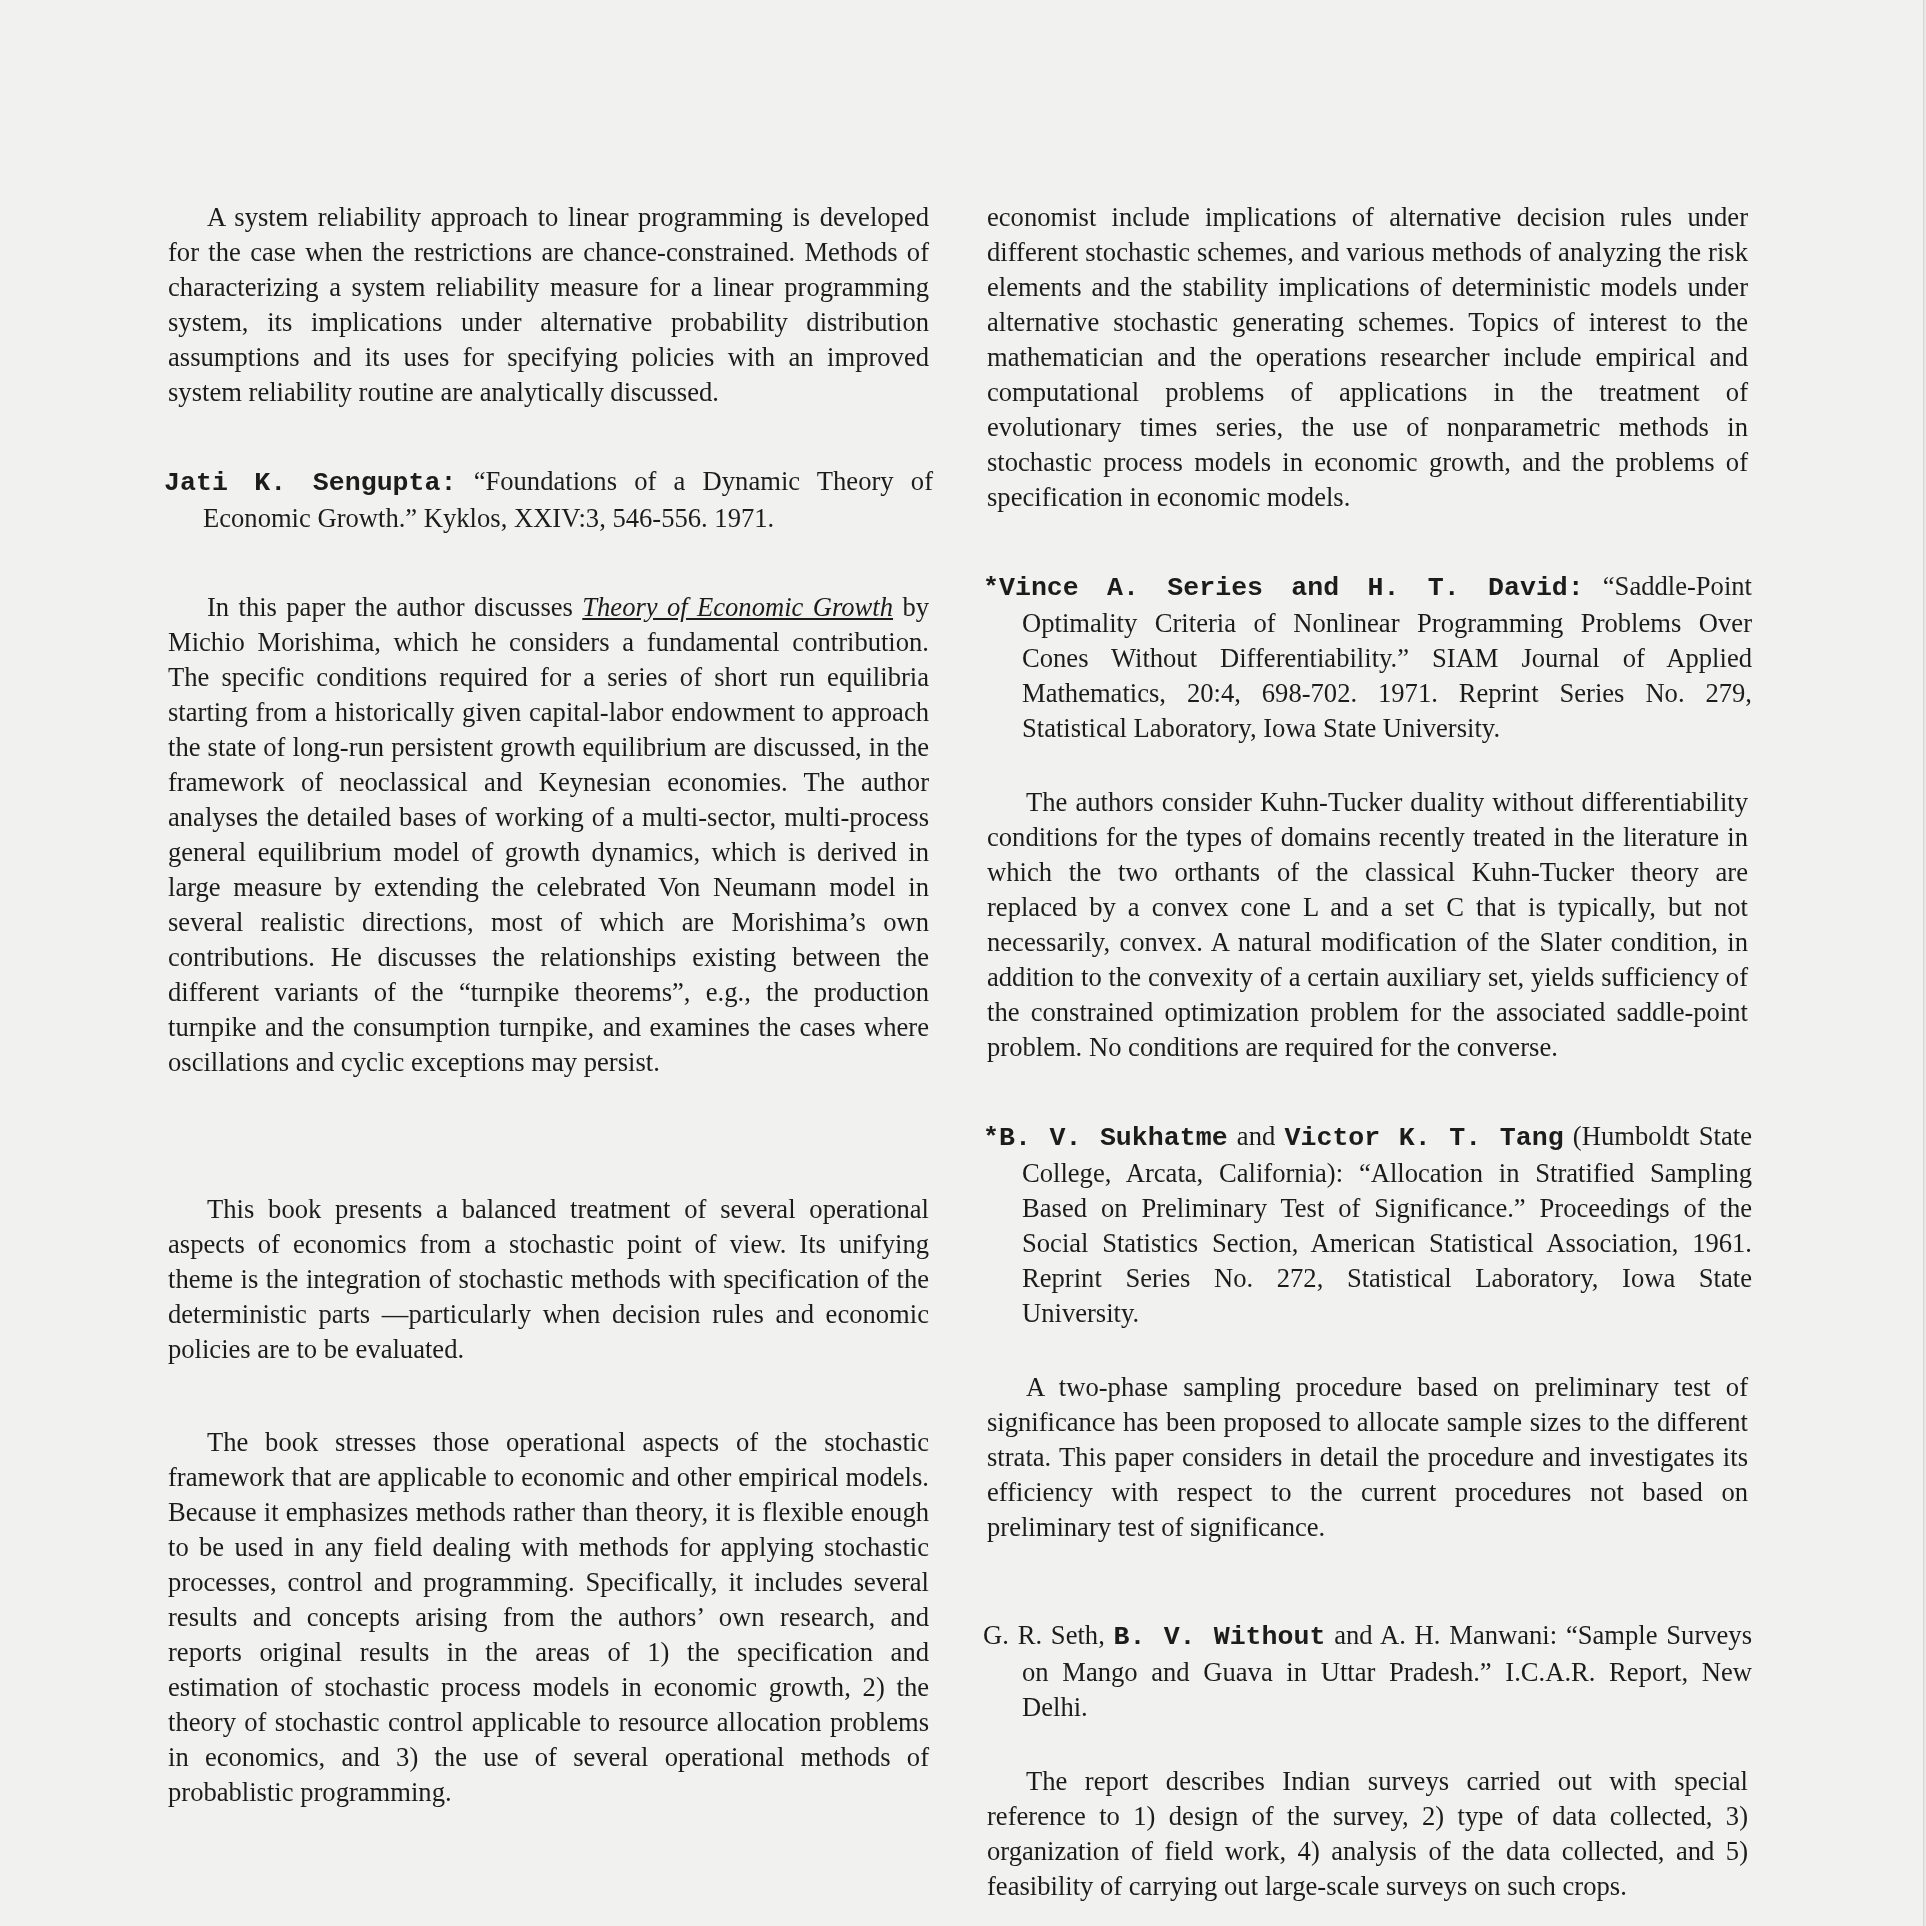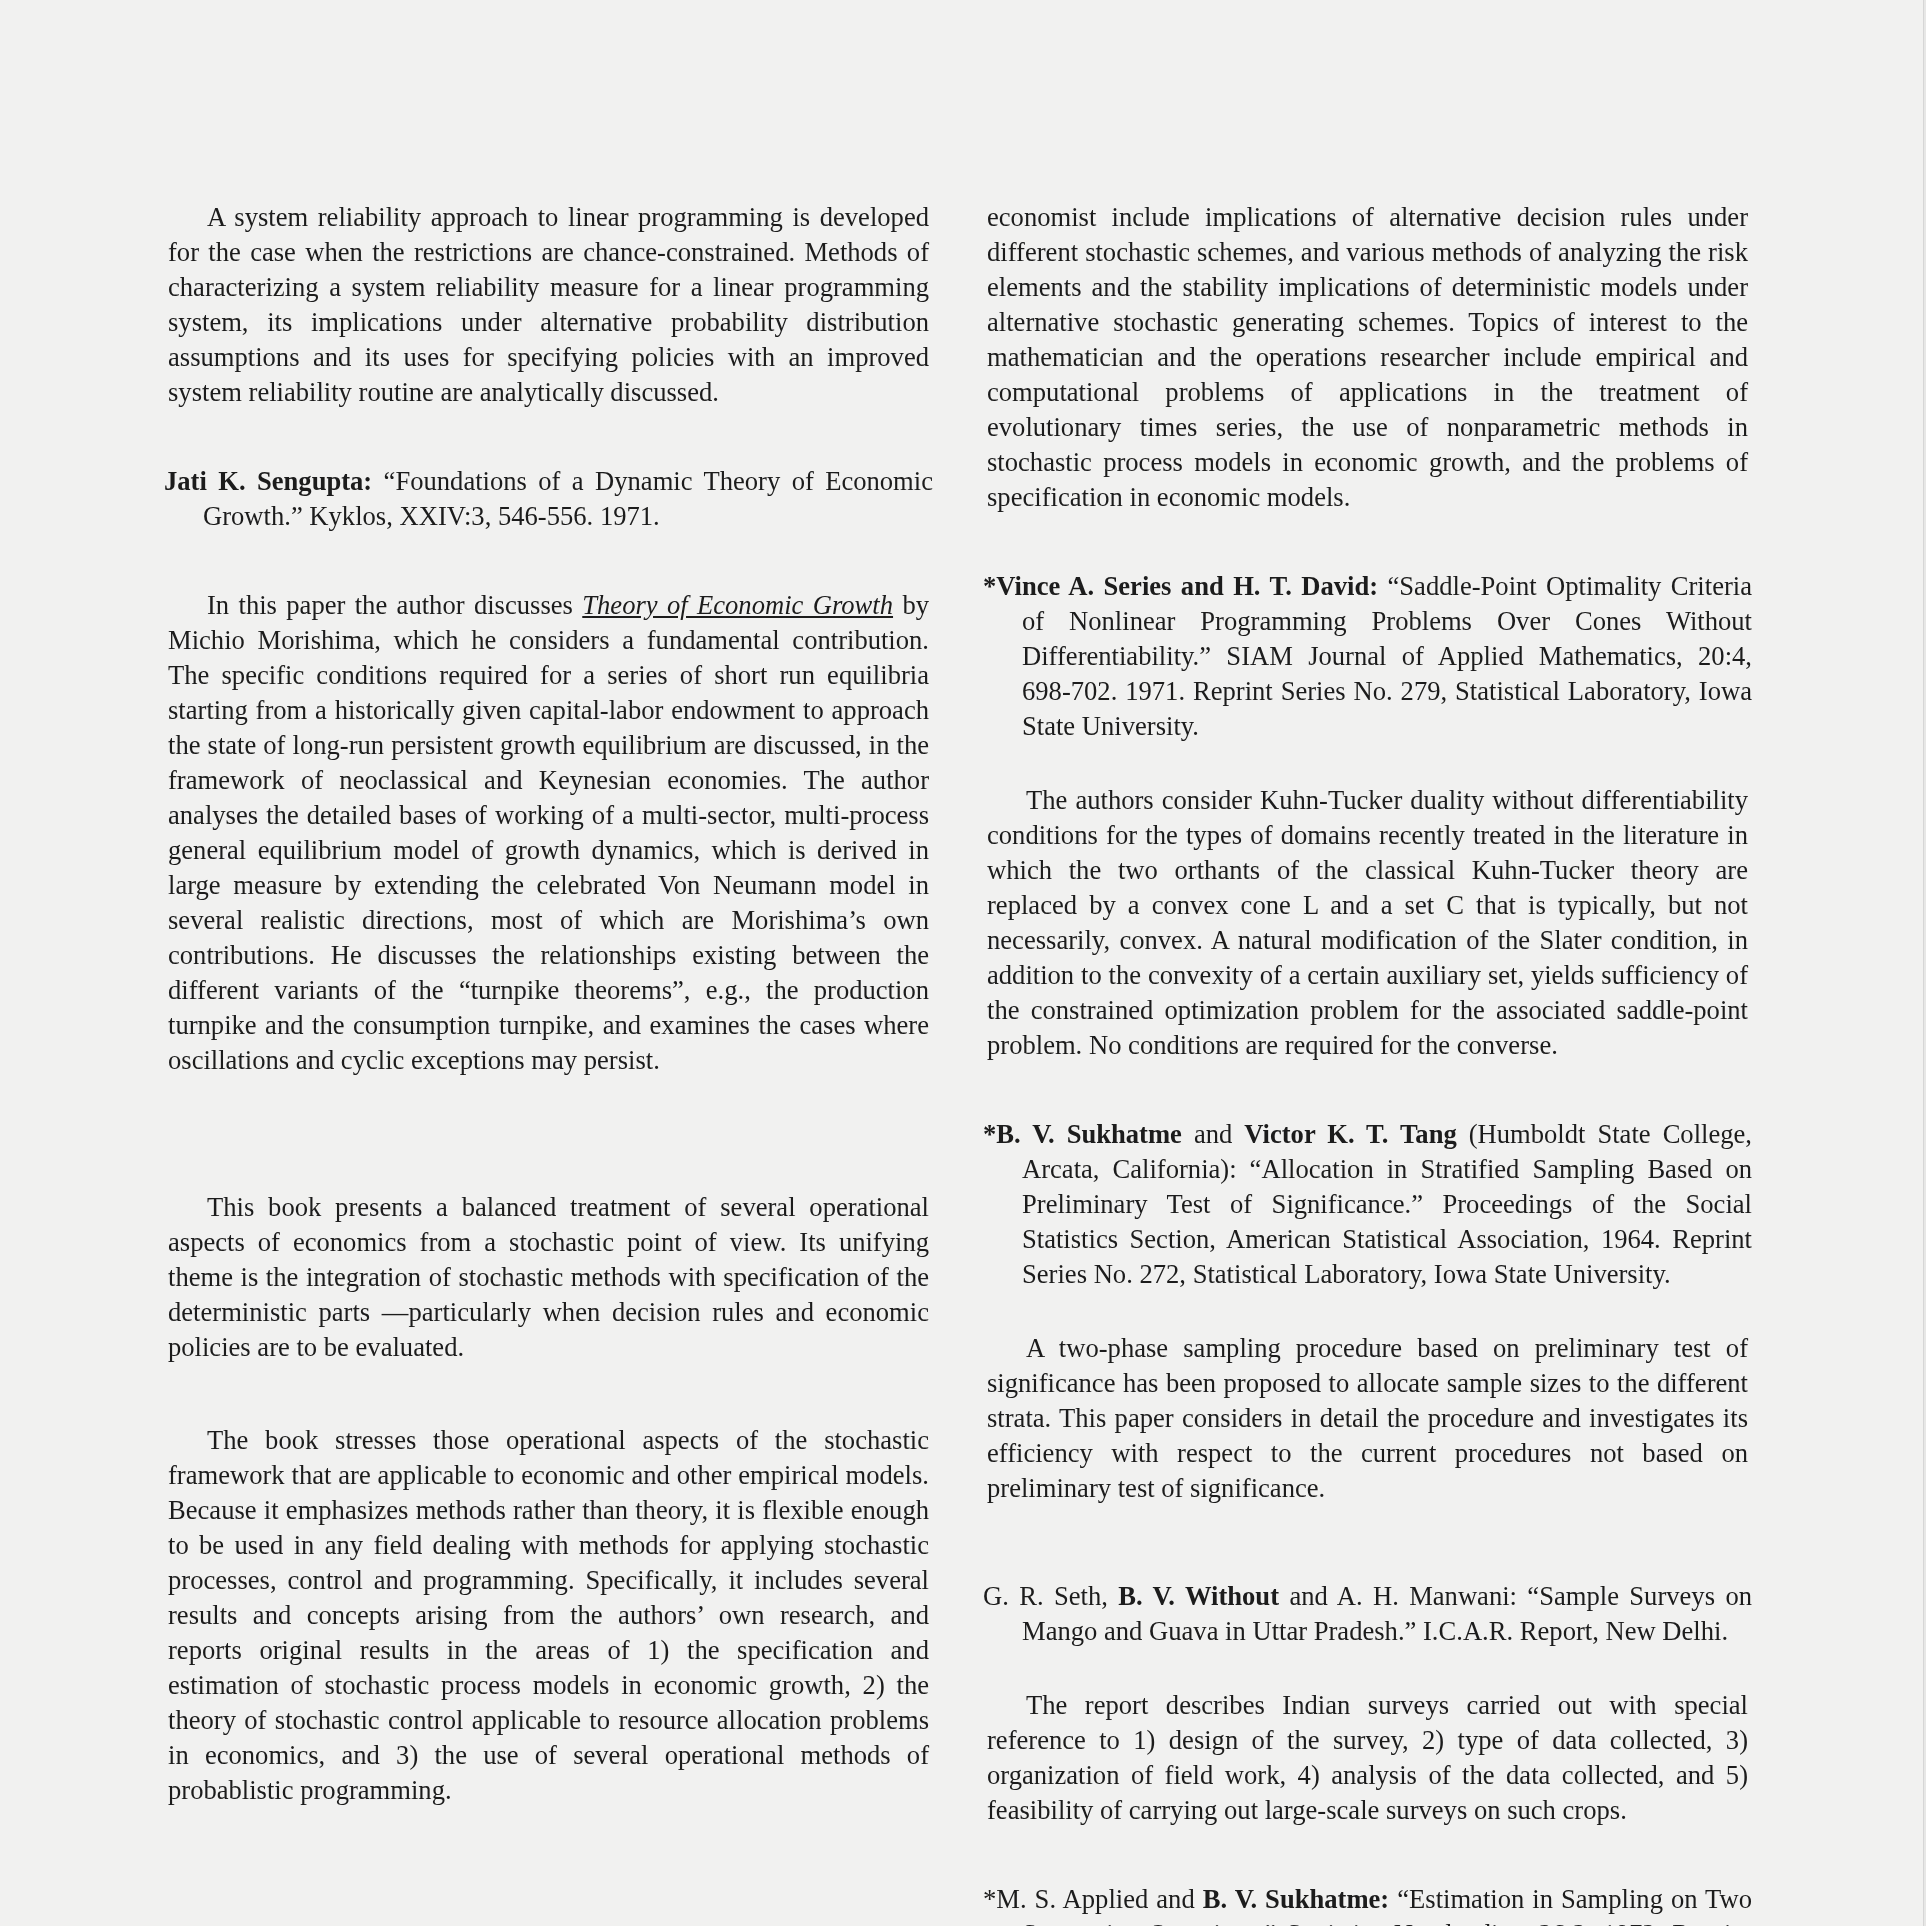--- a/index.html
+++ b/index.html
@@ -20,21 +20,21 @@
   }
   .col-left { left: 164px; }
   .col-right { left: 983px; top: 196px; }
   .para { margin: 4px; text-indent: 39px; }
   .cite {
     margin: 0; padding-left: 39px; text-indent: -39px;
   }
   .gap-s { height: 35px; }
   .gap-m { height: 50px; }
   .gap-l { height: 69px; }
-  b { font-weight: bold; }
+  b { font-weight: bold; font-family: Liberation Mono, monospace; }
   i { font-style: italic; text-decoration: underline; }
 </style>
 </head>
 <body>
 
 <div class="right-strip"></div>
 
 <div class="column col-left">
   <p class="para">A system reliability approach to linear programming is developed for the case when the restrictions are chance-constrained. Methods of characterizing a system reliability measure for a linear programming system, its implications under alternative probability distribution assumptions and its uses for specifying policies with an improved system reliability routine are analytically discussed.</p>
 
@@ -59,21 +59,21 @@
 <div class="column col-right">
   <p class="para" style="text-indent:0">economist include implications of alternative decision rules under different stochastic schemes, and various methods of analyzing the risk elements and the stability implications of deterministic models under alternative stochastic generating schemes. Topics of interest to the mathematician and the operations researcher include empirical and computational problems of applications in the treatment of evolutionary times series, the use of nonparametric methods in stochastic process models in economic growth, and the problems of specification in economic models.</p>
 
   <div class="gap-m"></div>
   <p class="cite"><b>*Vince A. Series and H. T. David:</b><span> “Saddle-Point Optimality Criteria of Nonlinear Programming Problems Over Cones Without Differentiability.” SIAM Journal of Applied Mathematics, 20:4, 698-702. 1971. Reprint Series No. 279, Statistical Laboratory, Iowa State University.</span></p>
 
   <div class="gap-s"></div>
   <p class="para">The authors consider Kuhn-Tucker duality without differentiability conditions for the types of domains recently treated in the literature in which the two orthants of the classical Kuhn-Tucker theory are replaced by a convex cone L and a set C that is typically, but not necessarily, convex. A natural modification of the Slater condition, in addition to the convexity of a certain auxiliary set, yields sufficiency of the constrained optimization problem for the associated saddle-point problem. No conditions are required for the converse.</p>
 
   <div class="gap-m"></div>
-  <p class="cite"><b>*B. V. Sukhatme</b><span> and </span><b>Victor K. T. Tang</b><span> (Humboldt State College, Arcata, California): “Allocation in Stratified Sampling Based on Preliminary Test of Significance.” Proceedings of the Social Statistics Section, American Statistical Association, 1964. Reprint Series No. 272, Statistical Laboratory, Iowa State University.</span></p>
+  <p class="cite"><b>*B. V. Sukhatme</b><span> and </span><b>Victor K. T. Tang</b><span> (Humboldt State College, Arcata, California): “Allocation in Stratified Sampling Based on Preliminary Test of Significance.” Proceedings of the Social Statistics Section, American Statistical Association, 1961. Reprint Series No. 272, Statistical Laboratory, Iowa State University.</span></p>
 
   <div class="gap-s"></div>
   <p class="para">A two-phase sampling procedure based on preliminary test of significance has been proposed to allocate sample sizes to the different strata. This paper considers in detail the procedure and investigates its efficiency with respect to the current procedures not based on preliminary test of significance.</p>
 
   <div class="gap-l"></div>
   <p class="cite"><span>G. R. Seth, </span><b>B. V. Without</b><span> and A. H. Manwani: “Sample Surveys on Mango and Guava in Uttar Pradesh.” I.C.A.R. Report, New Delhi.</span></p>
 
   <div class="gap-s"></div>
   <p class="para">The report describes Indian surveys carried out with special reference to 1) design of the survey, 2) type of data collected, 3) organization of field work, 4) analysis of the data collected, and 5) feasibility of carrying out large-scale surveys on such crops.</p>
 

